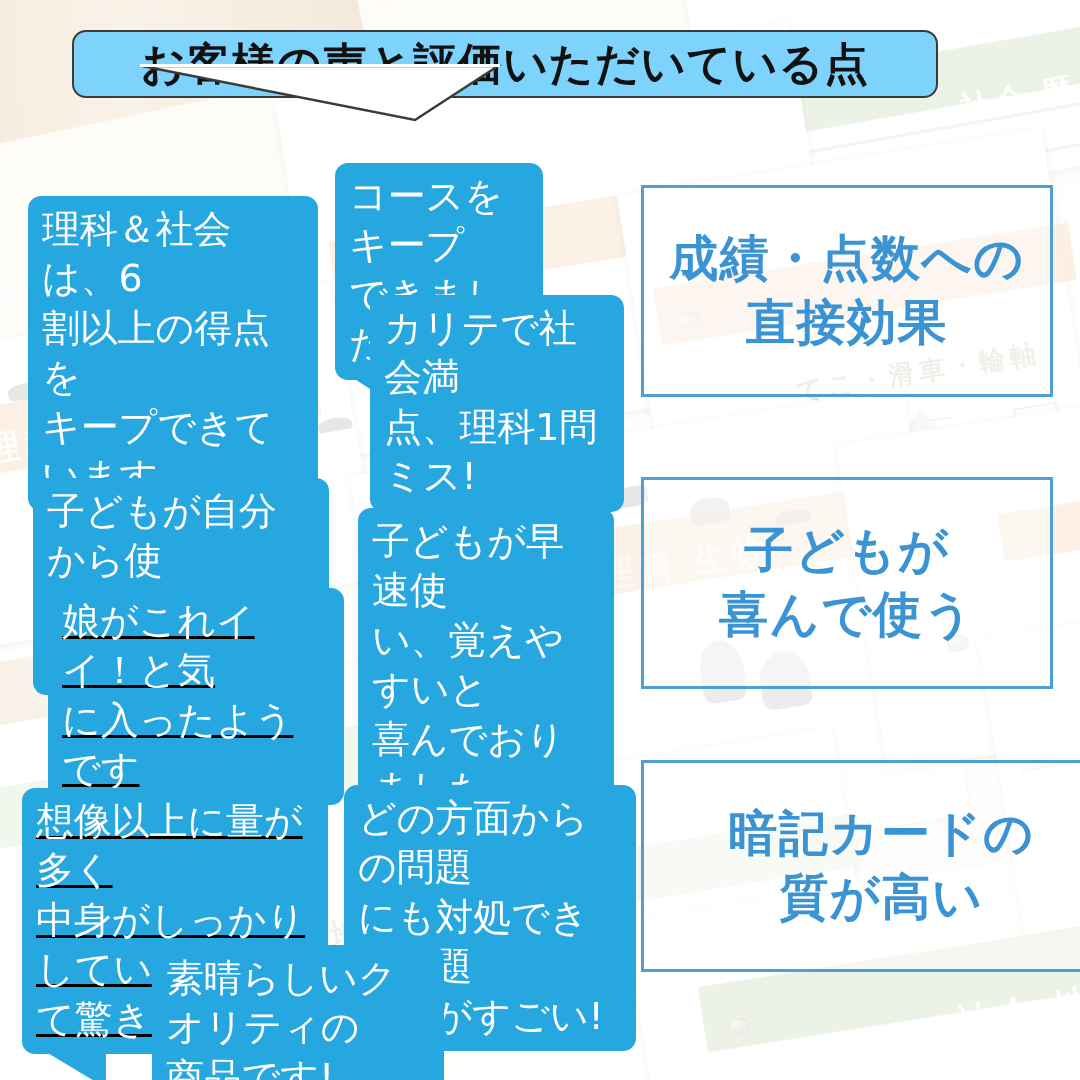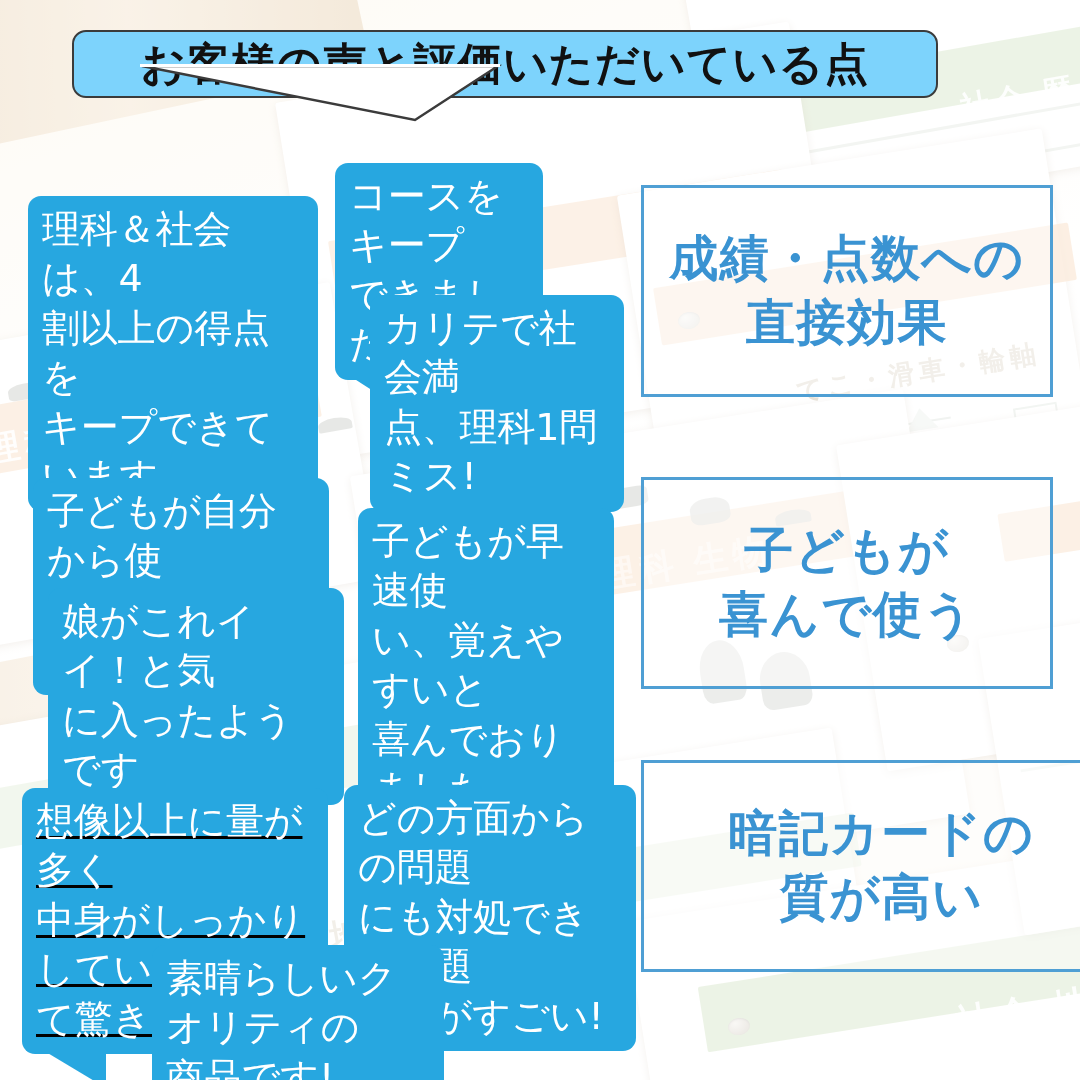--- a/index.html
+++ b/index.html
@@ -257,21 +257,21 @@
     <div class="header-box">
       <span class="header-title">お客様の声と評価いただいている点</span>
     </div>
   </div>
   <svg class="header-tail" viewBox="0 0 360 60" xmlns="http://www.w3.org/2000/svg" aria-hidden="true">
     <polygon points="2,2 358,2 275,56" fill="#ffffff" stroke="#3b3b3b" stroke-width="2.5" stroke-linejoin="miter"></polygon>
     <rect x="0" y="0" width="360" height="3" fill="#ffffff"></rect>
   </svg>
 
   <div class="bubble" style="left:28px; top:196px; width:290px;">
-    <div class="bubble-text">理科＆社会は、4
+    <div class="bubble-text">理科＆社会は、6
 割以上の得点を
 キープできています</div>
     <div class="tail tail-dl" style="left:24px; bottom:-36px; border-width:38px 0 0 62px;"></div>
   </div>
 
   <div class="bubble" style="left:335px; top:163px; width:208px;">
     <div class="bubble-text">コースをキープ
 できました!</div>
     <div class="tail tail-dl" style="left:18px; bottom:-34px; border-width:36px 0 0 56px;"></div>
   </div>
@@ -281,21 +281,21 @@
 点、理科1問ミス!</div>
     <div class="tail tail-dl" style="left:28px; bottom:-34px; border-width:36px 0 0 58px;"></div>
   </div>
 
   <div class="bubble" style="left:33px; top:478px; width:296px;">
     <div class="bubble-text">子どもが自分から使
 いたがるほど！</div>
     <div class="tail tail-dl" style="left:28px; bottom:-34px; border-width:36px 0 0 60px;"></div>
   </div>
 
-  <div class="bubble" style="left:48px; top:588px; width:296px;">
+  <div class="bubble" style="left:48px; top:588px; width:296px;text-decoration:underline;">
     <div class="bubble-text">娘がこれイイ！と気
 に入ったようです</div>
     <div class="tail tail-dl" style="left:22px; bottom:-34px; border-width:36px 0 0 60px;"></div>
   </div>
 
   <div class="bubble" style="left:358px; top:508px; width:256px;">
     <div class="bubble-text">子どもが早速使
 い、覚えやすいと
 喜んでおりました</div>
     <div class="tail tail-dl" style="left:26px; bottom:-34px; border-width:36px 0 0 58px;"></div>

